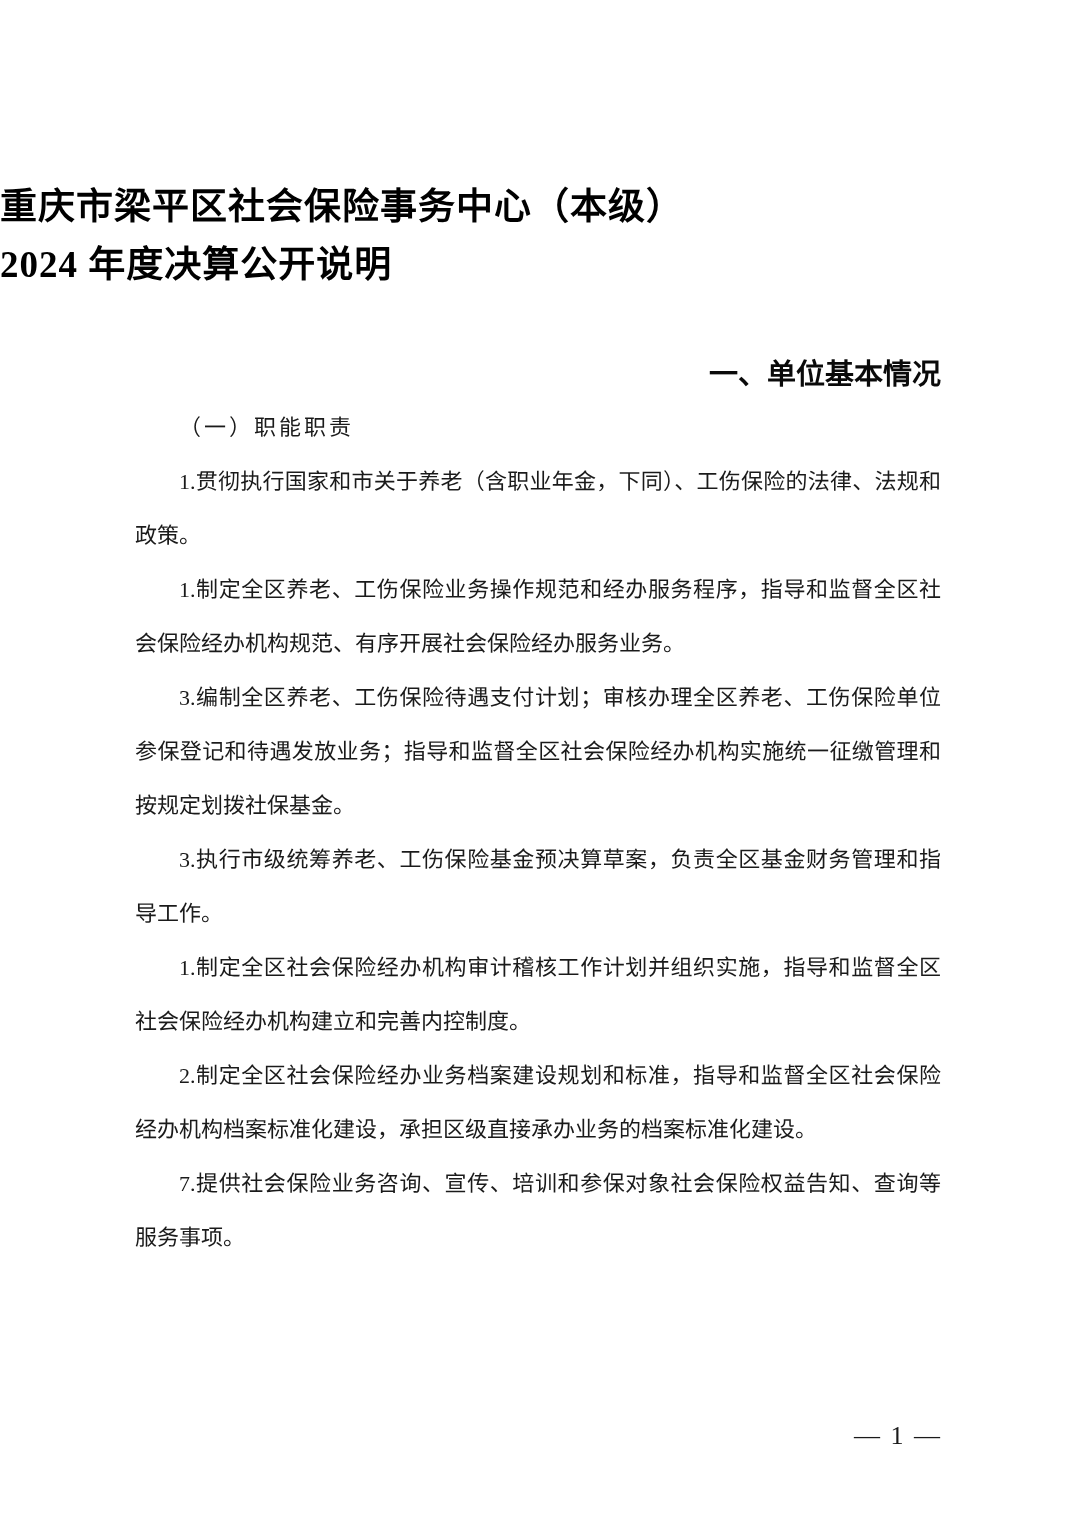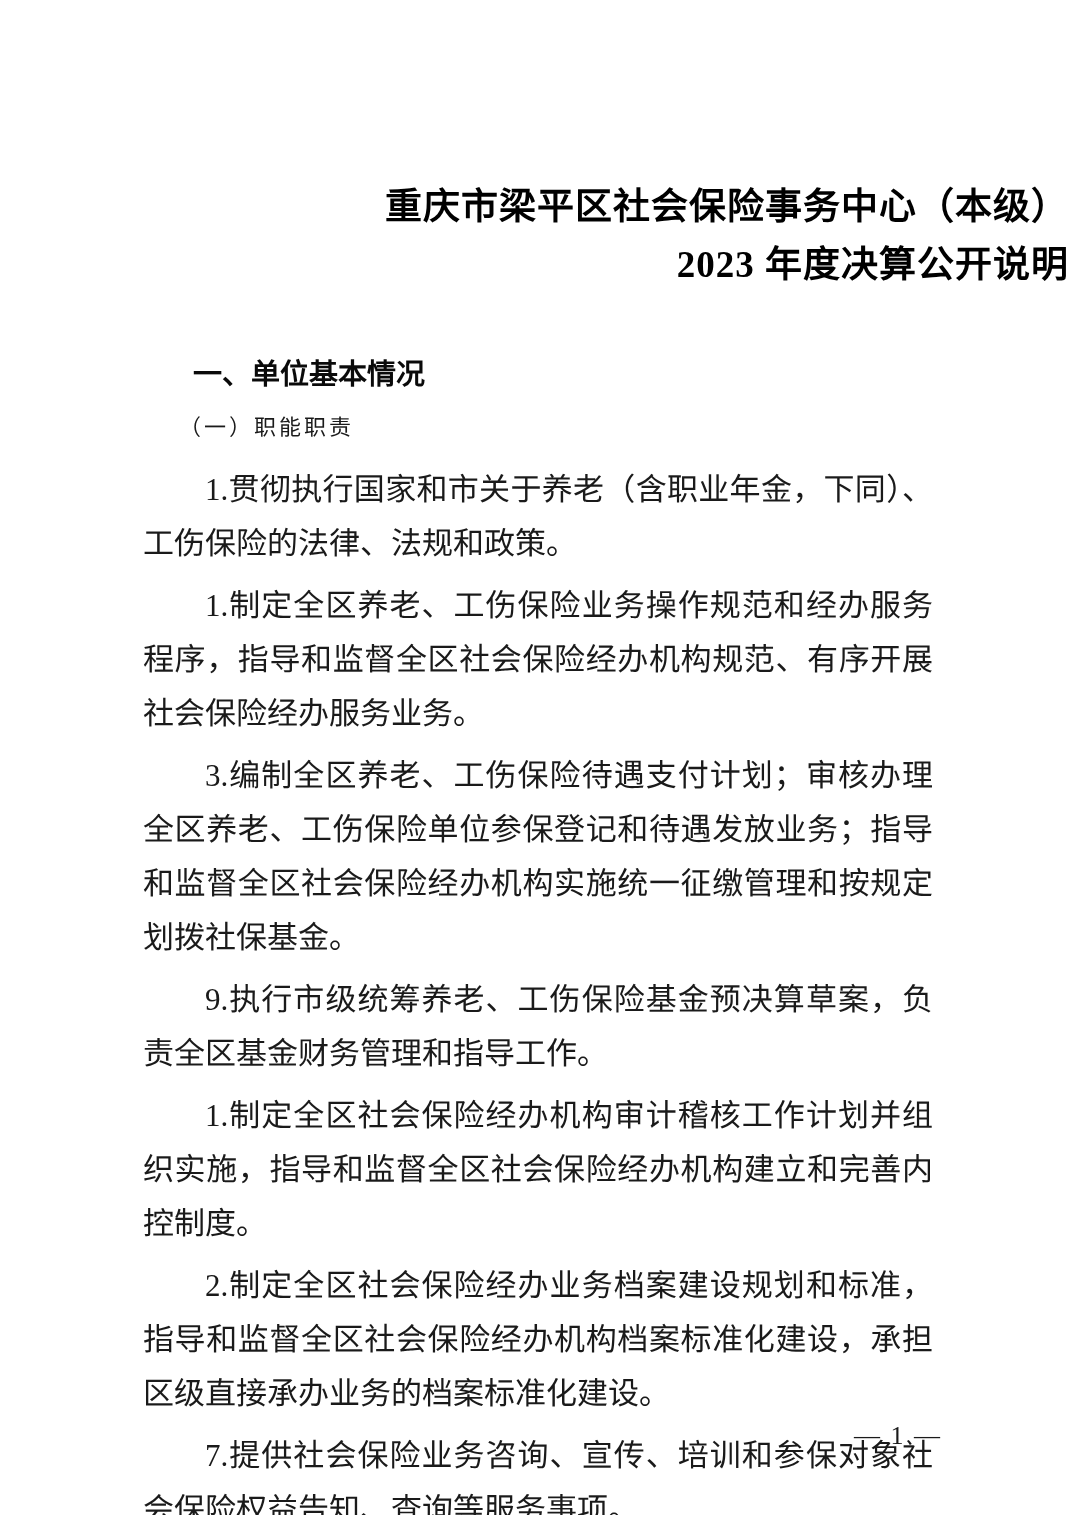--- a/index.html
+++ b/index.html
@@ -13,21 +13,21 @@
     height: 1515px;
     background: #ffffff;
     color: #121212;
     overflow: hidden;
   }
   .title-block {
     position: absolute;
     top: 178px;
     left: 0;
     width: 100%;
-    text-align: right;
+    text-align: left;
     font-family: "Liberation Serif", "DejaVu Serif", serif;
     font-weight: 700;
     font-size: 37px;
     line-height: 58px;
     color: #000000;
     letter-spacing: 1px;
   }
   .content {
     position: absolute;
     left: 135px;
@@ -35,67 +35,68 @@
     width: 806px;
     font-size: 30px;
     line-height: 54px;
   }
   .section-heading {
     font-family: "Liberation Sans", "DejaVu Sans", sans-serif;
     font-weight: 700;
     font-size: 29px;
     text-indent: 2em;
     color: #0a0a0a;
+    text-align: right;
   }
   .subsection-heading {
     font-family: "Liberation Serif", "DejaVu Serif", serif;
     font-weight: 400;
     font-size: 22px;
     text-indent: 2em;
     letter-spacing: 3px;
     color: #1a1a1a;
   }
   .para {
     font-family: "Liberation Serif", "DejaVu Serif", serif;
     font-weight: 400;
-    font-size: 31px;
+    font-size: 22px;
     text-indent: 2em;
     text-align: justify;
     text-justify: inter-character;
     color: #1a1a1a;
-    margin: 8px;
+    margin: 0;
   }
   .page-number {
     position: absolute;
     right: 127px;
     bottom: 64px;
     font-family: "Liberation Serif", "DejaVu Serif", serif;
     font-size: 26px;
     color: #1a1a1a;
     letter-spacing: 2px;
     white-space: nowrap;
   }
 </style>
 </head>
 <body>
 
 <div class="page">
 
   <div class="title-block">
     <div>重庆市梁平区社会保险事务中心（本级）</div>
-    <div>2023 年度决算公开说明</div>
+    <div>2024 年度决算公开说明</div>
   </div>
 
   <div class="content">
     <div class="section-heading">一、单位基本情况</div>
     <div class="subsection-heading">（一）职能职责</div>
     <p class="para">1.贯彻执行国家和市关于养老（含职业年金，下同）、工伤保险的法律、法规和政策。</p>
     <p class="para">1.制定全区养老、工伤保险业务操作规范和经办服务程序，指导和监督全区社会保险经办机构规范、有序开展社会保险经办服务业务。</p>
     <p class="para">3.编制全区养老、工伤保险待遇支付计划；审核办理全区养老、工伤保险单位参保登记和待遇发放业务；指导和监督全区社会保险经办机构实施统一征缴管理和按规定划拨社保基金。</p>
-    <p class="para">9.执行市级统筹养老、工伤保险基金预决算草案，负责全区基金财务管理和指导工作。</p>
+    <p class="para">3.执行市级统筹养老、工伤保险基金预决算草案，负责全区基金财务管理和指导工作。</p>
     <p class="para">1.制定全区社会保险经办机构审计稽核工作计划并组织实施，指导和监督全区社会保险经办机构建立和完善内控制度。</p>
     <p class="para">2.制定全区社会保险经办业务档案建设规划和标准，指导和监督全区社会保险经办机构档案标准化建设，承担区级直接承办业务的档案标准化建设。</p>
     <p class="para">7.提供社会保险业务咨询、宣传、培训和参保对象社会保险权益告知、查询等服务事项。</p>
   </div>
 
   <div class="page-number">— 1 —</div>
 
 </div>
 
 </body></html>

